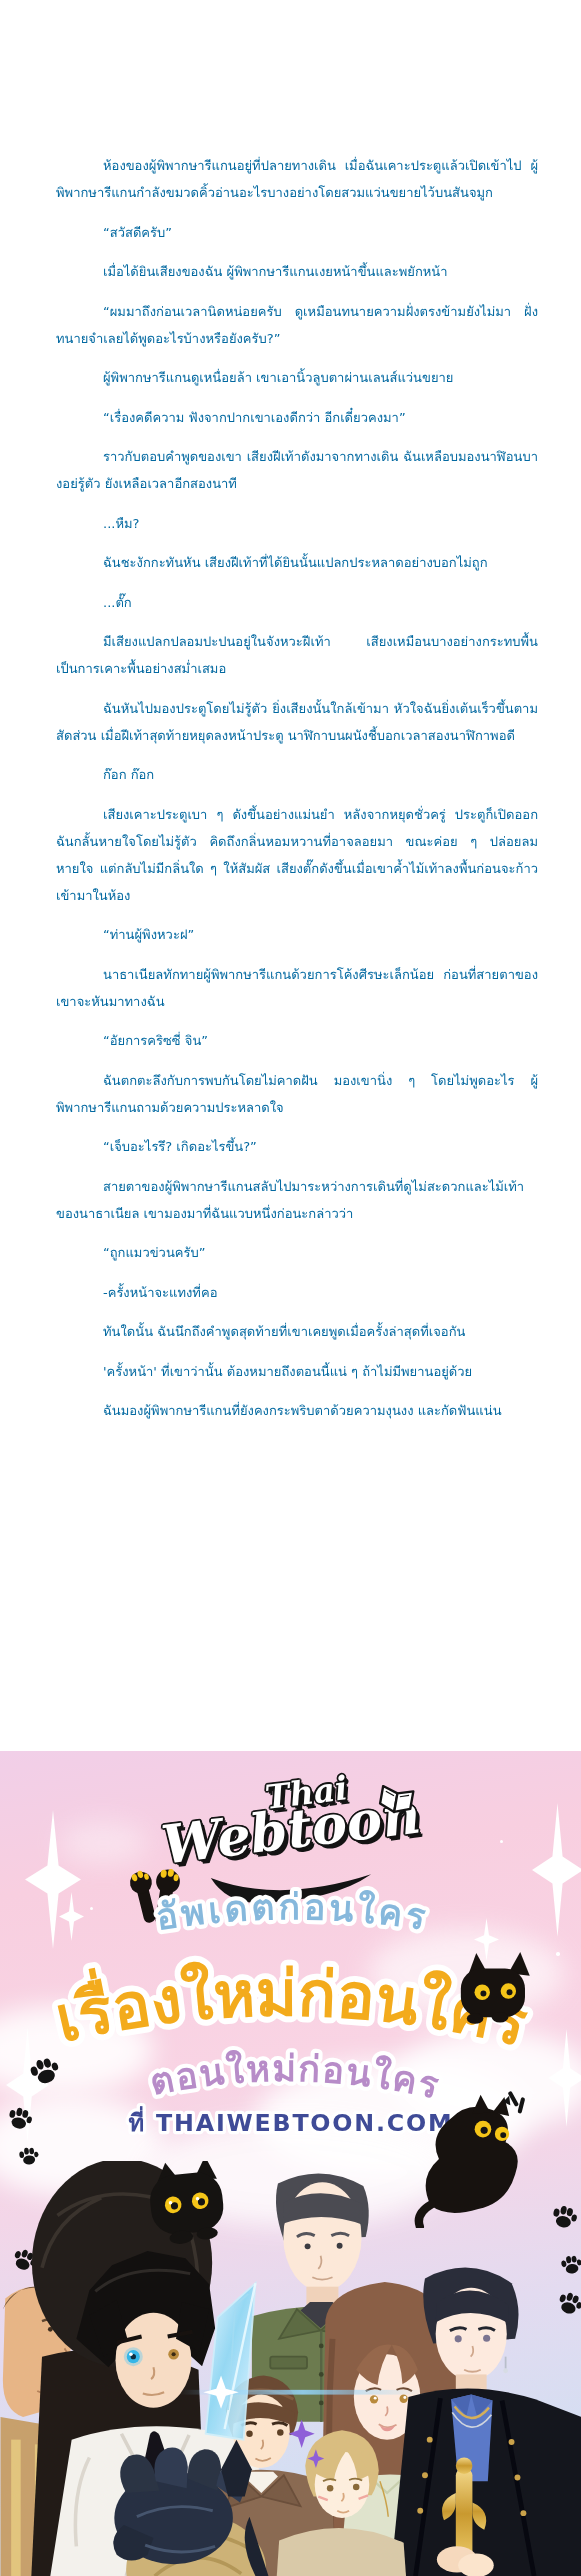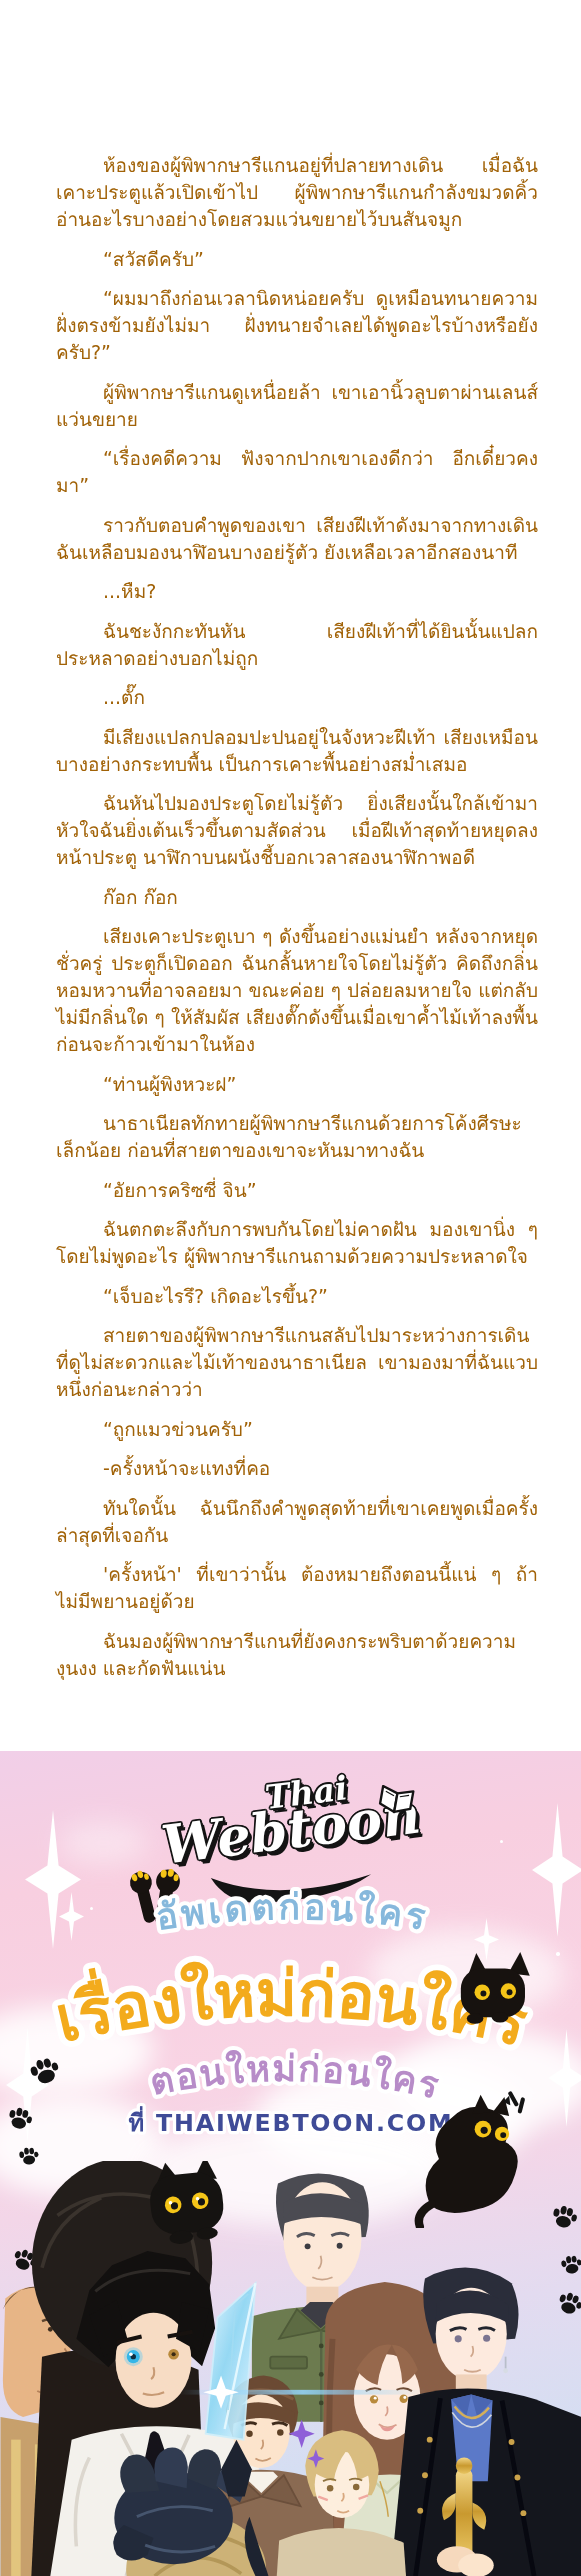--- a/index.html
+++ b/index.html
@@ -3,21 +3,21 @@
 <meta charset="utf-8">
 <style>
   html,body{margin:0;padding:0;}
   body{
     width:582px;height:2576px;position:relative;background:#ffffff;
     font-family:"DejaVu Sans","Liberation Sans",sans-serif;overflow:hidden;
   }
   
   .novel{position:absolute;top:152px;left:56px;width:482px;}
   .novel p{
-    margin:0 0 12.5px 0;font-size:19px;line-height:27px;color:#a16207;
+    margin:0 0 12.5px 0;font-size:13px;line-height:27px;color:#0369a1;
     text-indent:47px;text-align:justify;word-break:break-word;
   }
   
   .banner{
     position:absolute;top:1751px;left:0;width:582px;height:825px;overflow:hidden;
     background:linear-gradient(172deg,#f1cfe8 0%,#f8cfe0 16%,#f9d4e4 38%,#f3d6e8 52%,#e3dbf0 68%,#d5def2 84%,#c9d6ee 100%);
   }
   .cloud{position:absolute;background:rgba(255,255,255,.88);border-radius:50%;filter:blur(13px);}
   .c1{left:-36px;top:255px;width:190px;height:89px;}
   .c2{left:368px;top:178px;width:196px;height:89px;opacity:.7;}
@@ -75,20 +75,21 @@
       <ellipse cx="20" cy="12" rx="6" ry="8" fill="#f5c518"></ellipse>
       <ellipse cx="34" cy="8" rx="6" ry="8" fill="#f5c518"></ellipse>
       <ellipse cx="46" cy="16" rx="5" ry="7" fill="#f5c518"></ellipse>
     </symbol>
   </defs>
 </svg>
 
 <div class="novel">
   <p>ห้องของผู้พิพากษารีแกนอยู่ที่ปลายทางเดิน เมื่อฉันเคาะประตูแล้วเปิดเข้าไป ผู้พิพากษารีแกนกำลังขมวดคิ้วอ่านอะไรบางอย่างโดยสวมแว่นขยายไว้บนสันจมูก</p>
   <p>“สวัสดีครับ”</p>
+  <p>เมื่อได้ยินเสียงของฉัน ผู้พิพากษารีแกนเงยหน้าขึ้นและพยักหน้า</p>
   <p>“ผมมาถึงก่อนเวลานิดหน่อยครับ ดูเหมือนทนายความฝั่งตรงข้ามยังไม่มา ฝั่งทนายจำเลยได้พูดอะไรบ้างหรือยังครับ?”</p>
   <p>ผู้พิพากษารีแกนดูเหนื่อยล้า เขาเอานิ้วลูบตาผ่านเลนส์แว่นขยาย</p>
   <p>“เรื่องคดีความ ฟังจากปากเขาเองดีกว่า อีกเดี๋ยวคงมา”</p>
   <p>ราวกับตอบคำพูดของเขา เสียงฝีเท้าดังมาจากทางเดิน ฉันเหลือบมองนาฬิอนบางอย่รู้ตัว ยังเหลือเวลาอีกสองนาที</p>
   <p>...หืม?</p>
   <p>ฉันชะงักกะทันหัน เสียงฝีเท้าที่ได้ยินนั้นแปลกประหลาดอย่างบอกไม่ถูก</p>
   <p>...ตั๊ก</p>
   <p>มีเสียงแปลกปลอมปะปนอยู่ในจังหวะฝีเท้า เสียงเหมือนบางอย่างกระทบพื้น เป็นการเคาะพื้นอย่างสม่ำเสมอ</p>
   <p>ฉันหันไปมองประตูโดยไม่รู้ตัว ยิ่งเสียงนั้นใกล้เข้ามา หัวใจฉันยิ่งเต้นเร็วขึ้นตามสัดส่วน เมื่อฝีเท้าสุดท้ายหยุดลงหน้าประตู นาฬิกาบนผนังชี้บอกเวลาสองนาฬิกาพอดี</p>
   <p>ก๊อก ก๊อก</p>

